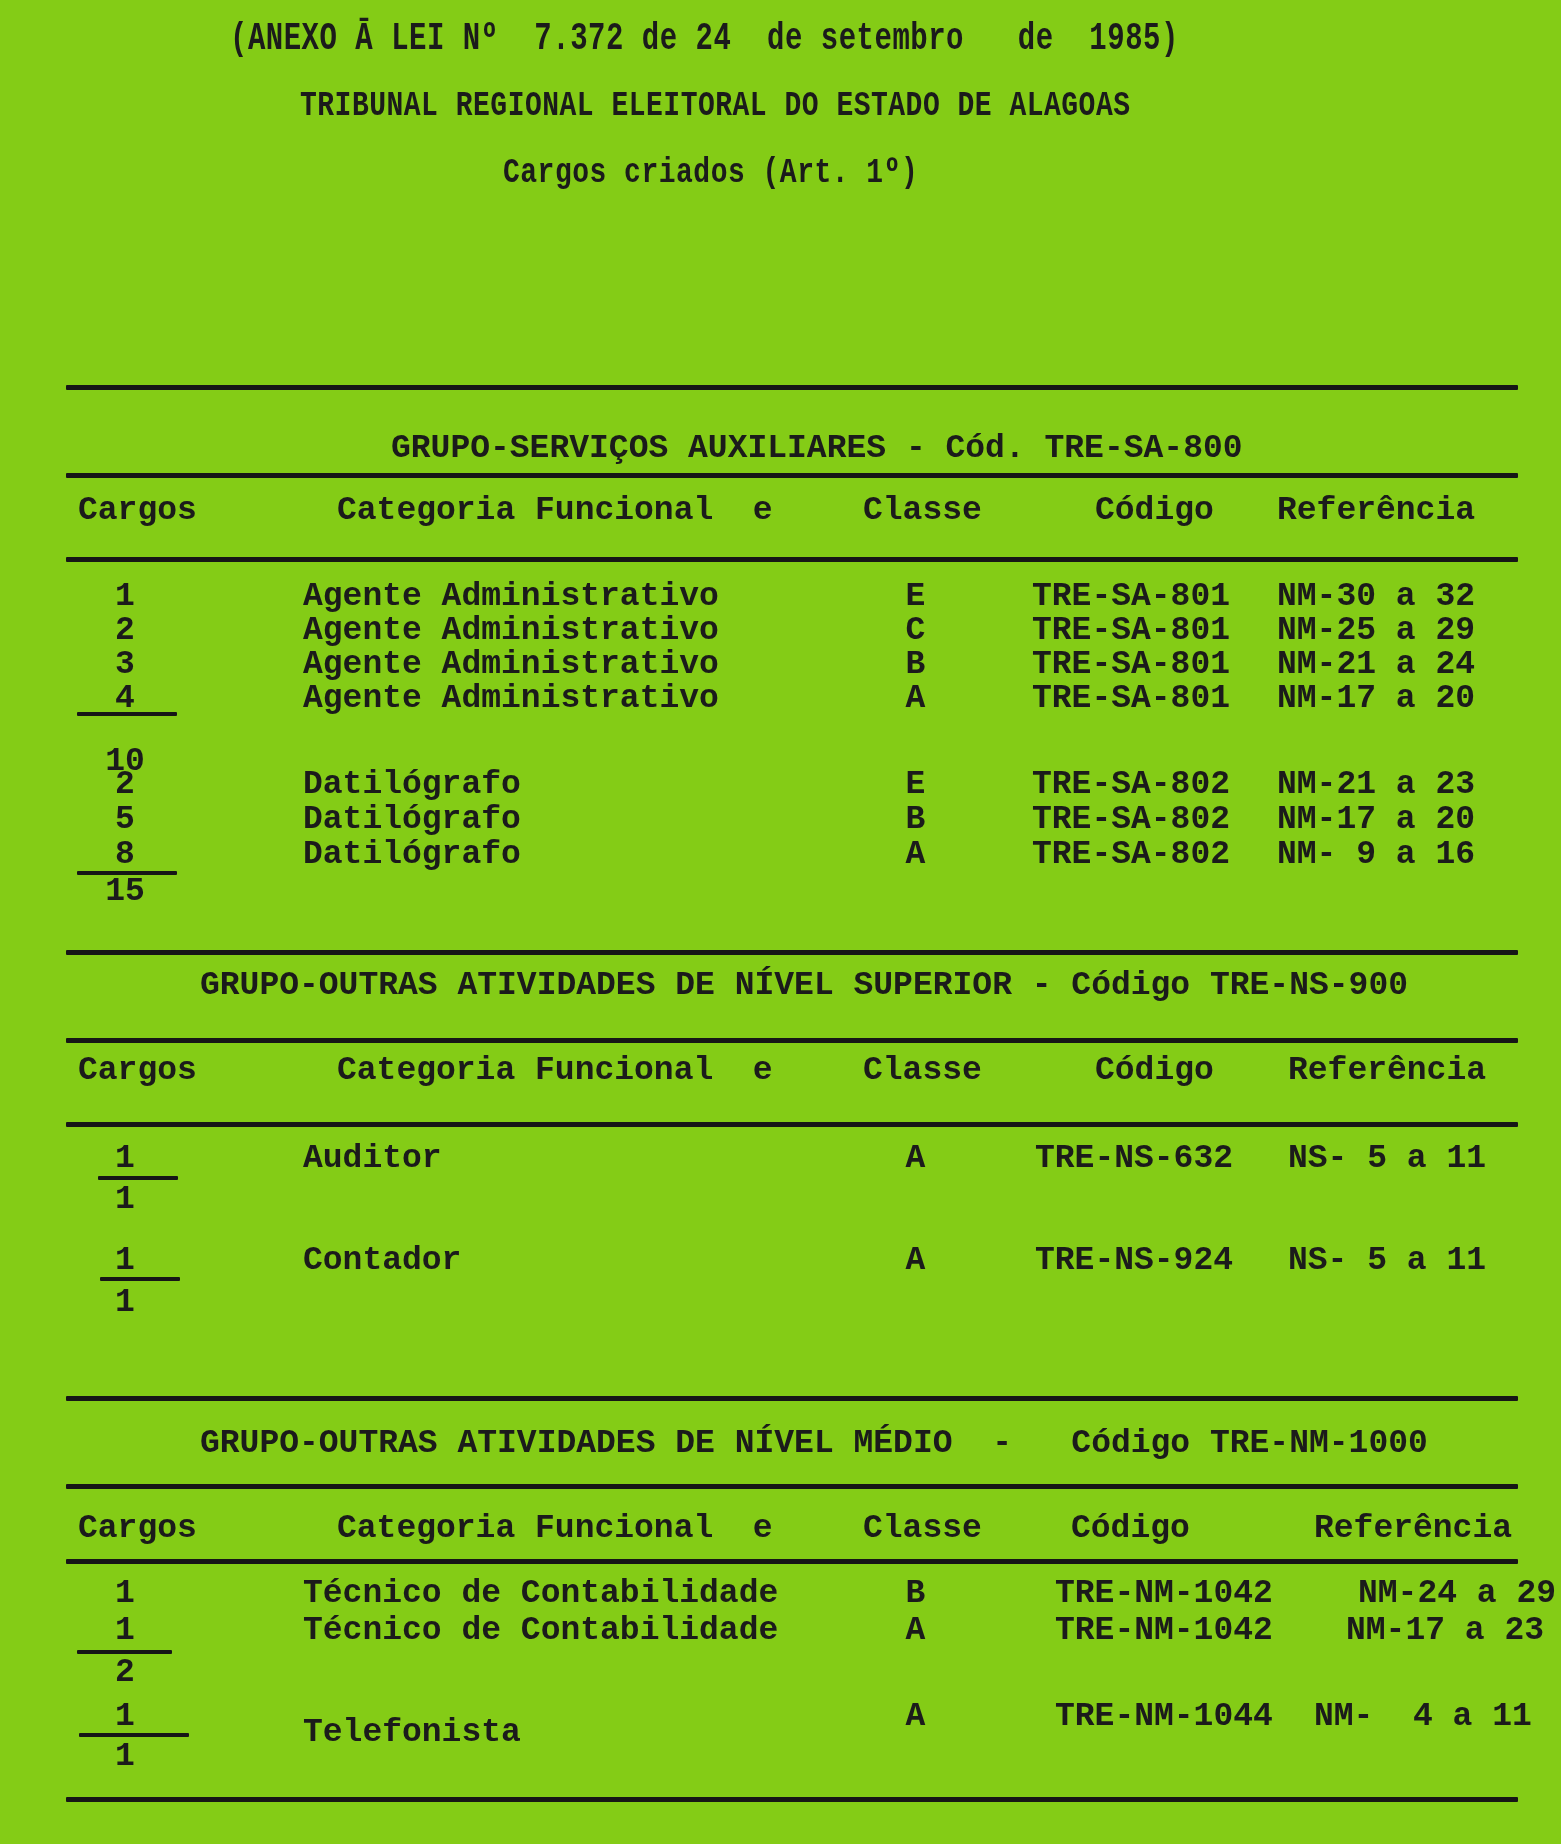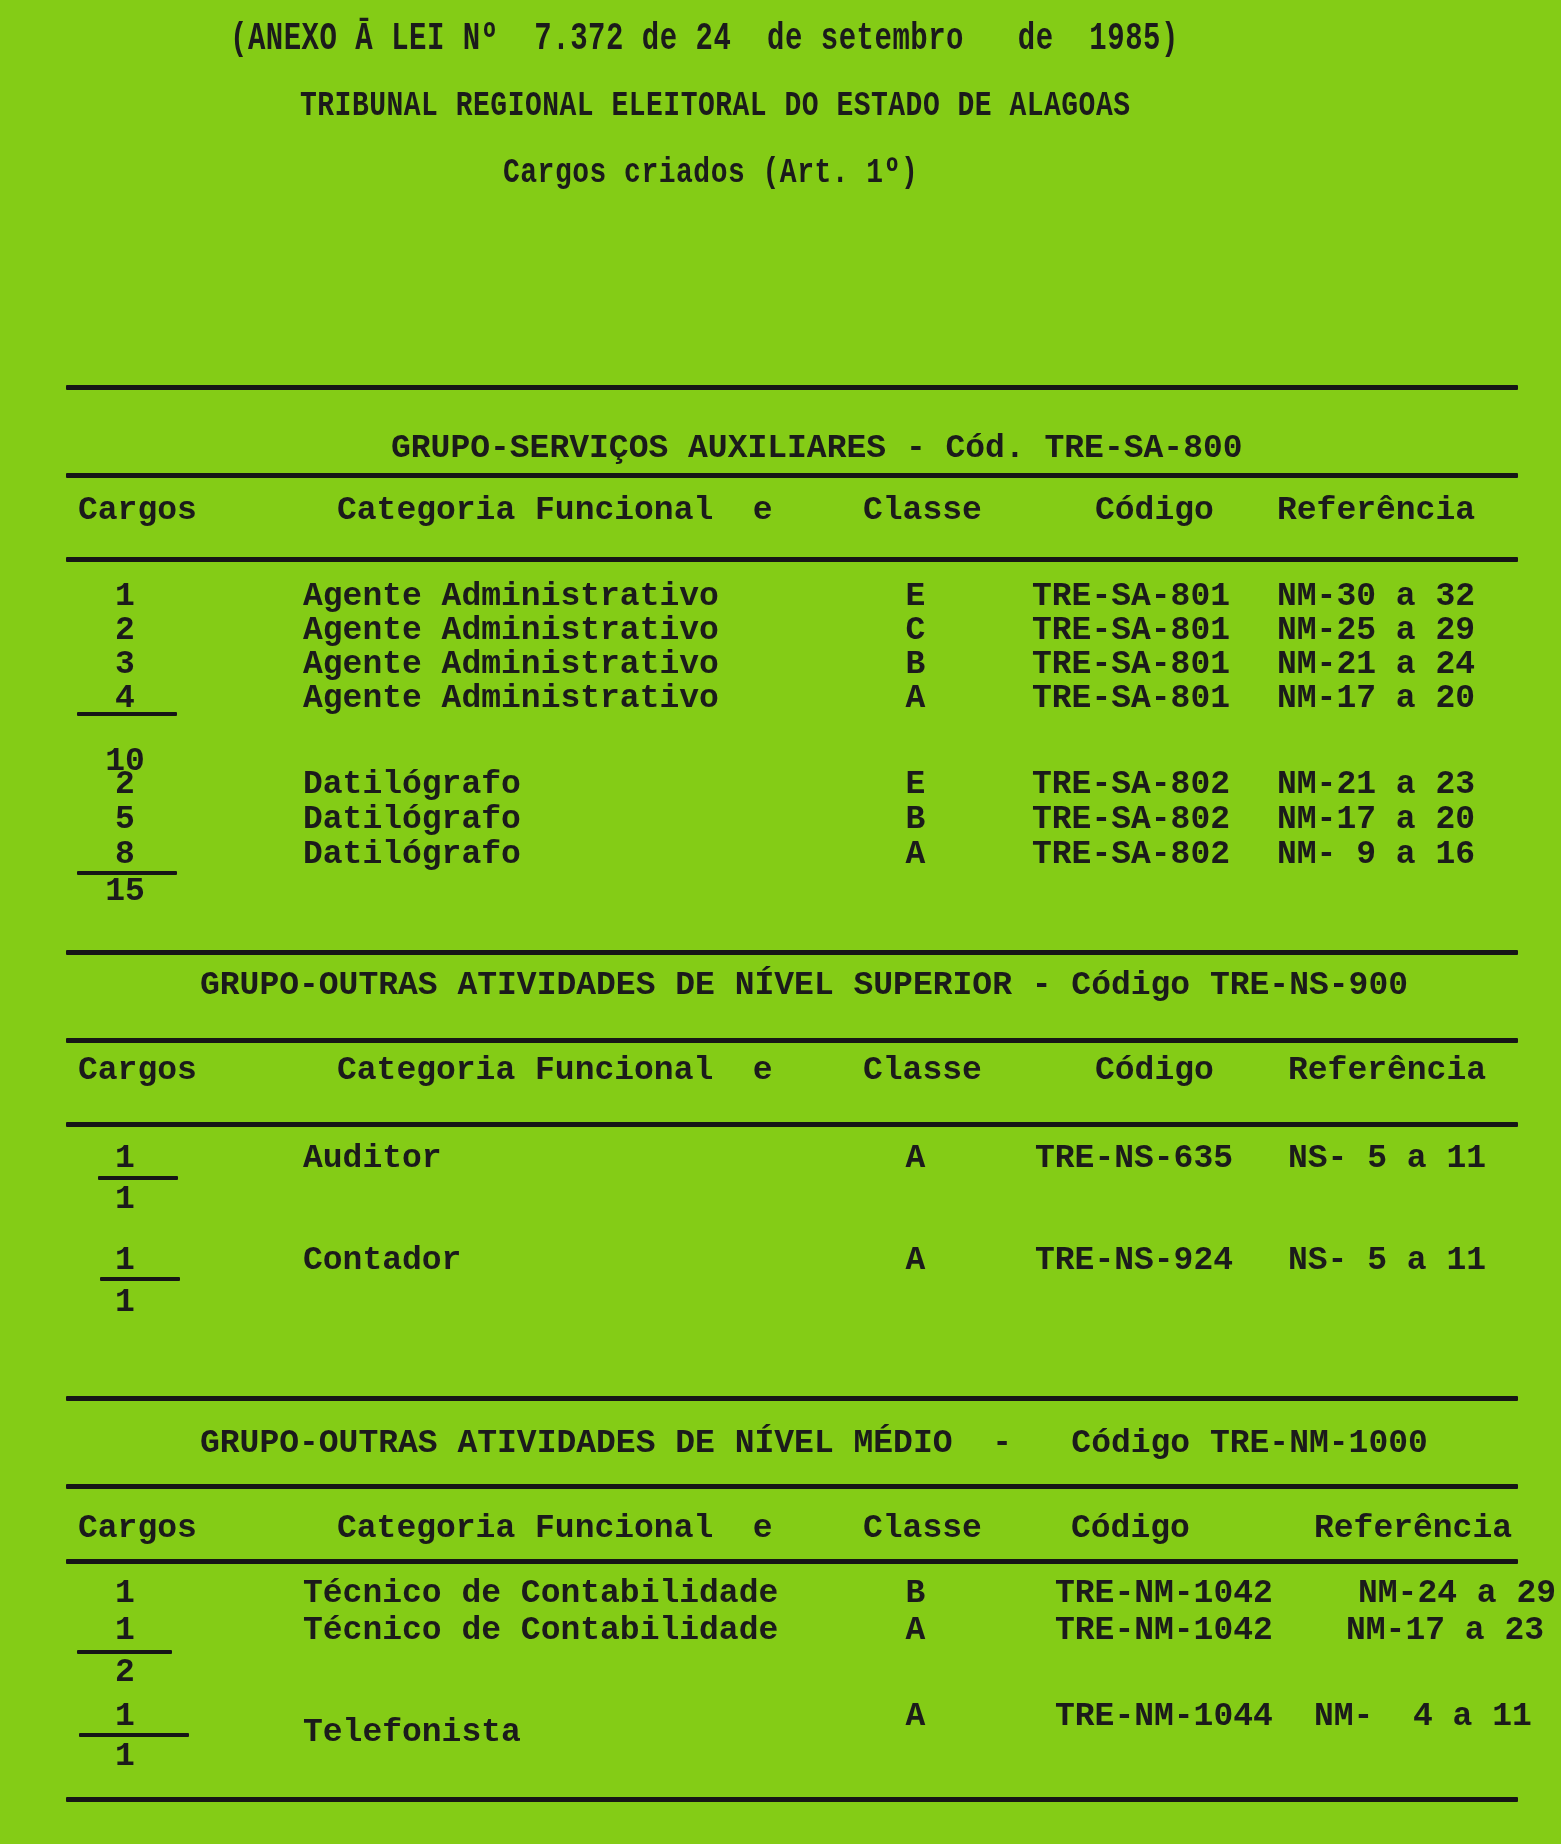--- a/index.html
+++ b/index.html
@@ -81,21 +81,21 @@
     <div class="rule" style="top: 1038px;"></div>
     <div class="txt cell" style="top: 1054px; left: 78px;">Cargos</div>
     <div class="txt cell" style="top: 1054px; left: 337px;">Categoria Funcional  e</div>
     <div class="txt cell" style="top: 1054px; left: 863px;">Classe</div>
     <div class="txt cell" style="top: 1054px; left: 1095px;">Código</div>
     <div class="txt cell" style="top: 1054px; left: 1288px;">Referência</div>
     <div class="rule" style="top: 1122px;"></div>
     <div class="txt cell num" style="top: 1142px; left: 85px;">1</div>
     <div class="txt cell" style="top: 1142px; left: 303px;">Auditor</div>
     <div class="txt cell num" style="top: 1142px; left: 873px; width: 85px;">A</div>
-    <div class="txt cell" style="top: 1142px; left: 1035px;">TRE-NS-635</div>
+    <div class="txt cell" style="top: 1142px; left: 1035px;">TRE-NS-632</div>
     <div class="txt cell" style="top: 1142px; left: 1288px;">NS- 5 a 11</div>
     <div class="subrule" style="top: 1176px; left: 98px; width: 80px;"></div>
     <div class="txt cell num" style="top: 1183px; left: 85px;">1</div>
     <div class="txt cell num" style="top: 1244px; left: 85px;">1</div>
     <div class="txt cell" style="top: 1244px; left: 303px;">Contador</div>
     <div class="txt cell num" style="top: 1244px; left: 873px; width: 85px;">A</div>
     <div class="txt cell" style="top: 1244px; left: 1035px;">TRE-NS-924</div>
     <div class="txt cell" style="top: 1244px; left: 1288px;">NS- 5 a 11</div>
     <div class="subrule" style="top: 1277px; left: 100px; width: 80px;"></div>
     <div class="txt cell num" style="top: 1286px; left: 85px;">1</div>

